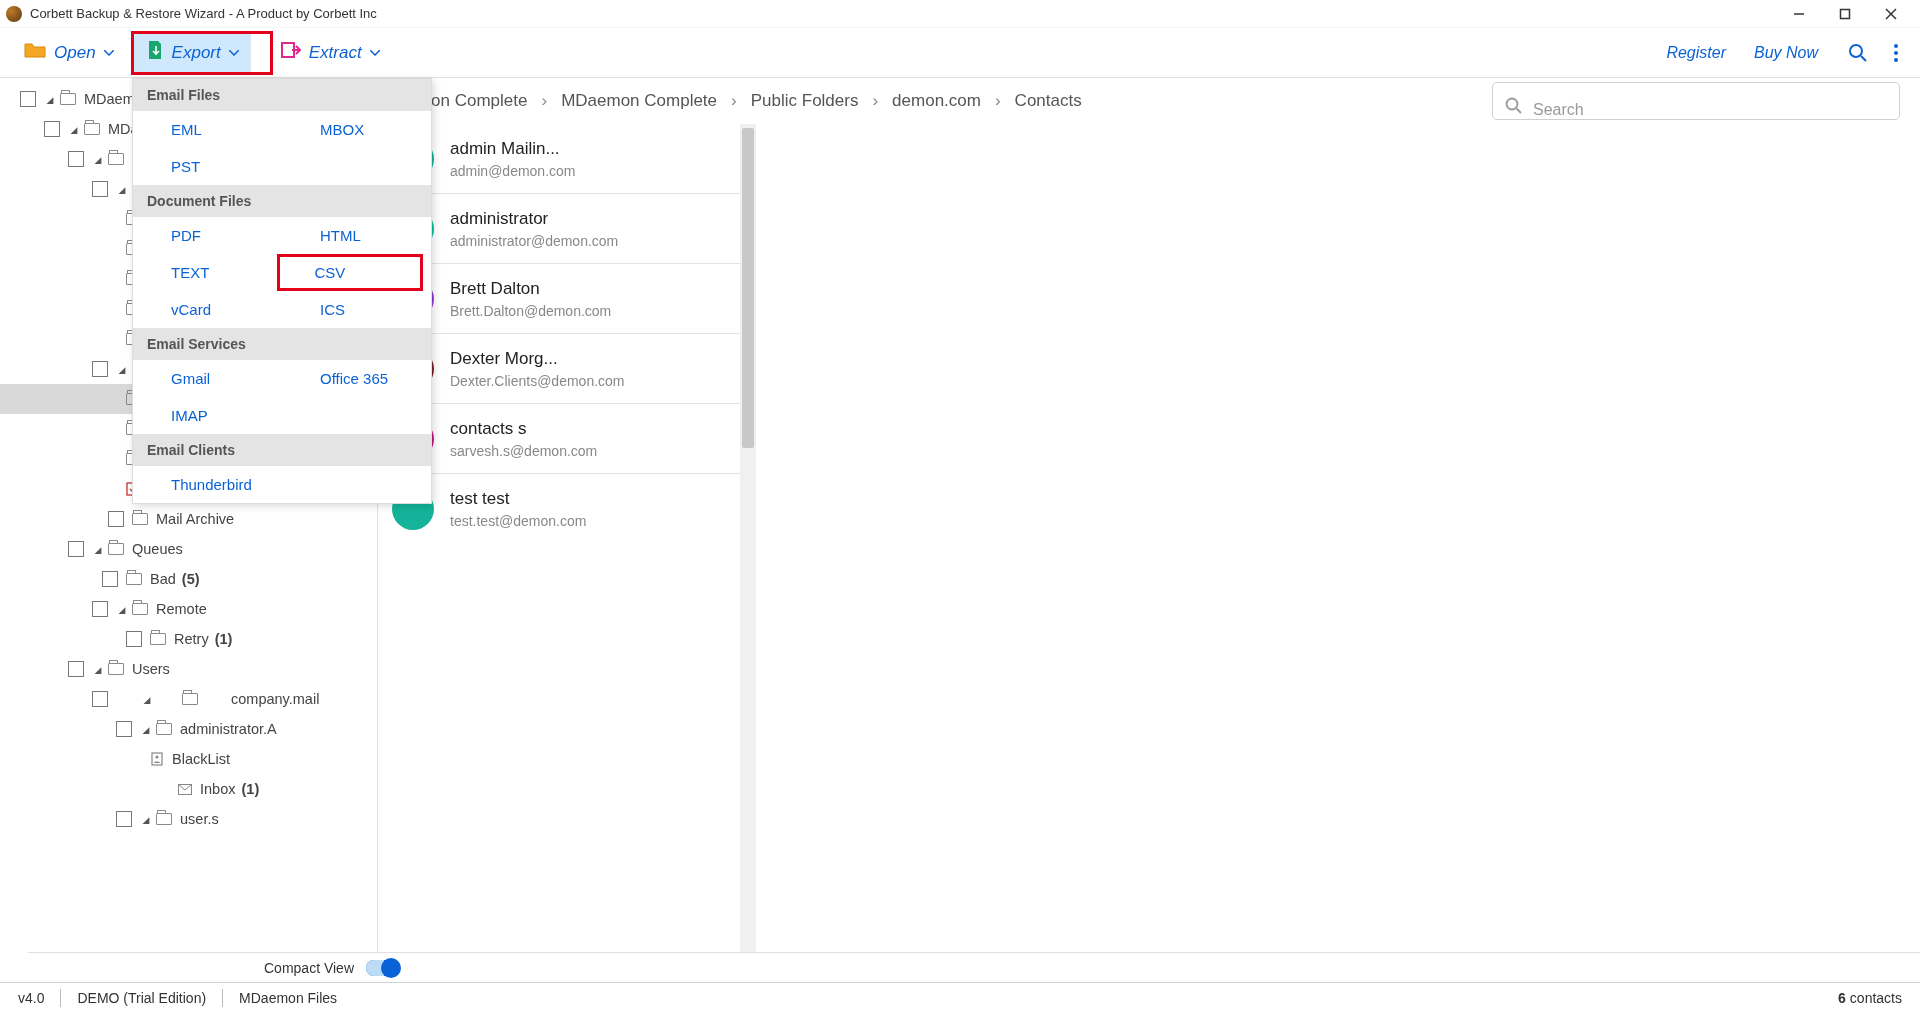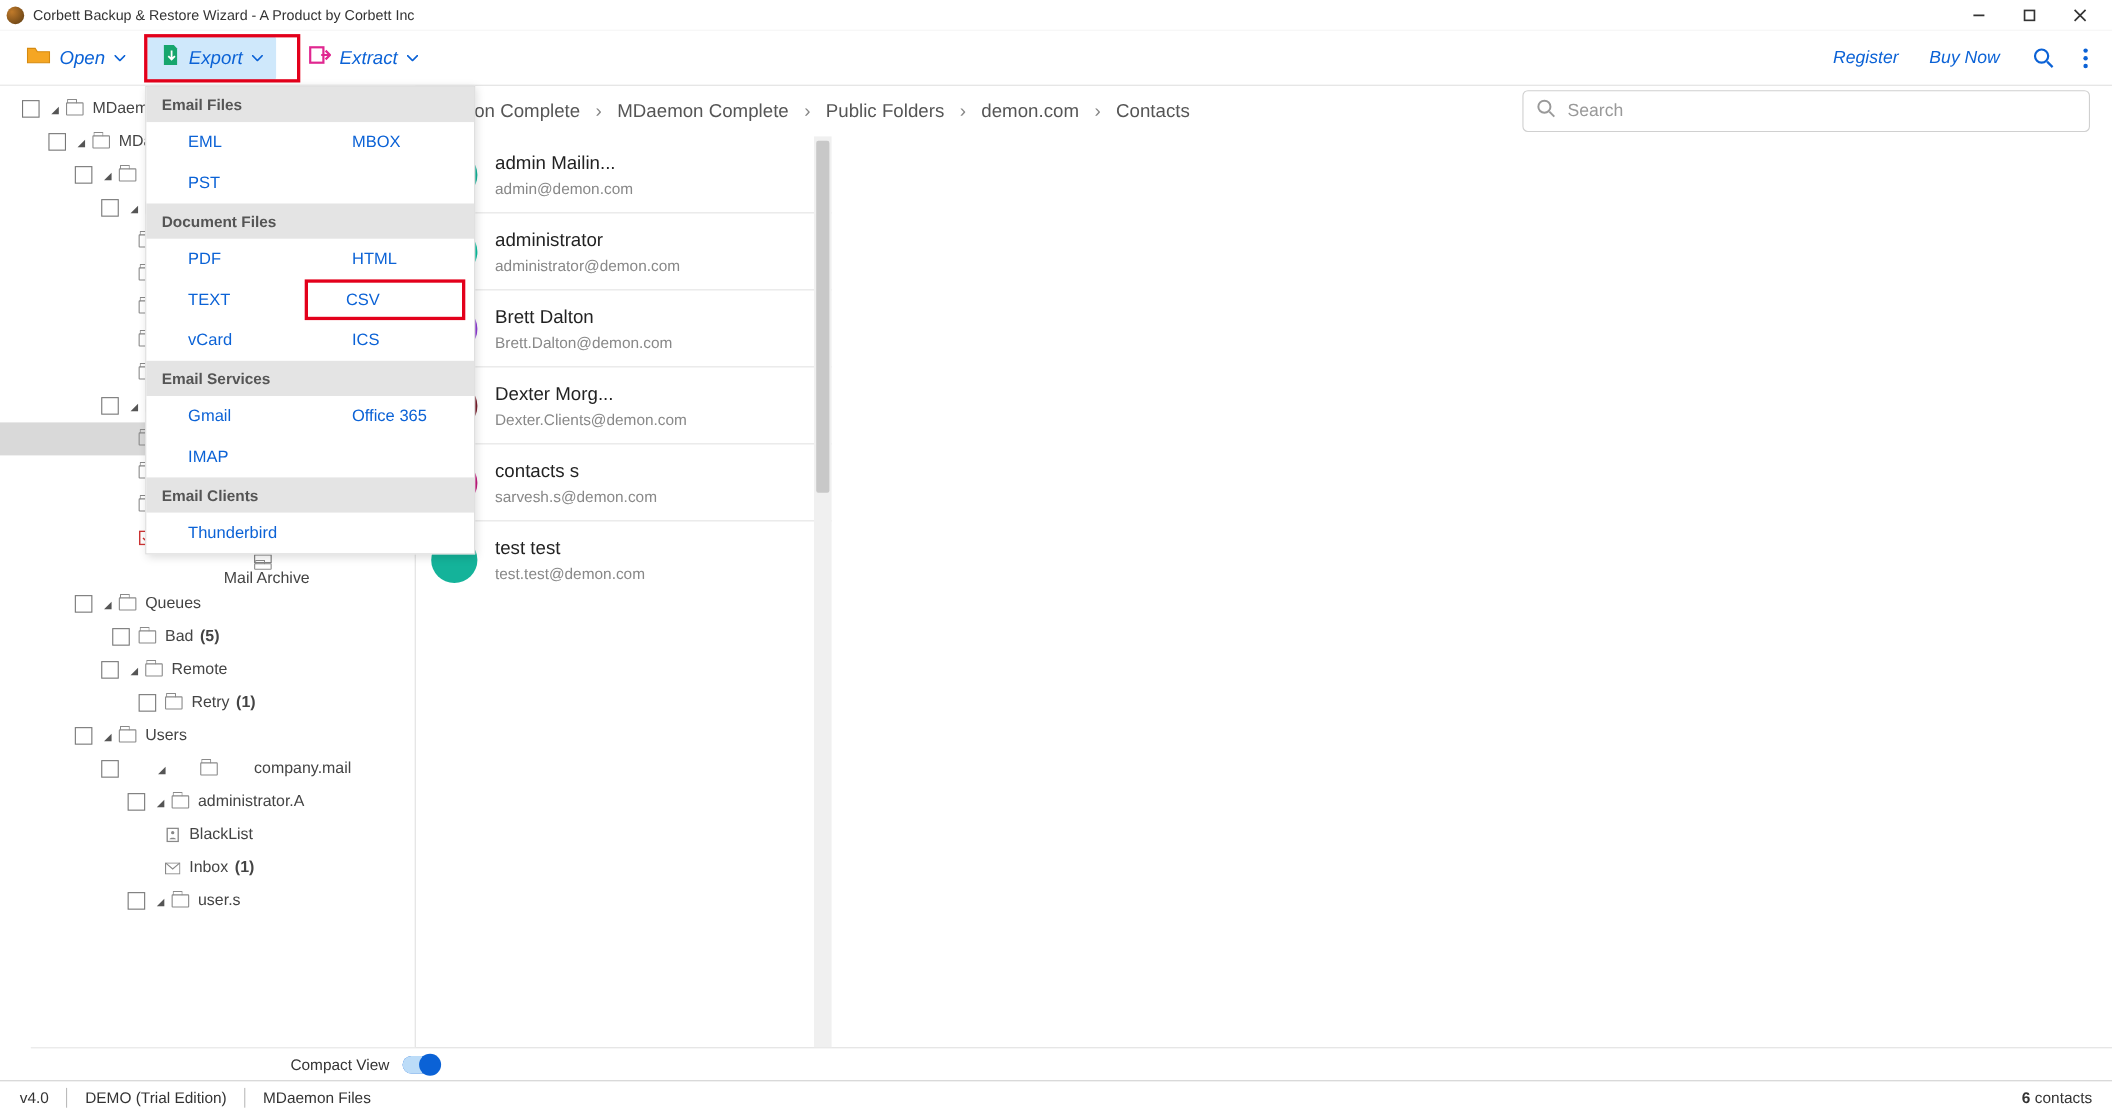--- a/index.html
+++ b/index.html
@@ -37,21 +37,21 @@
   .fico{width:16px;height:12px;border:1px solid #8a8a8a;border-radius:1px;margin-right:8px;position:relative;}
   .fico::before{content:"";position:absolute;top:-4px;left:0;width:7px;height:3px;border:1px solid #8a8a8a;border-bottom:none;border-radius:1px 1px 0 0;}
   .listico{width:14px;height:14px;margin-right:8px;display:inline-flex;align-items:center;justify-content:center;}
   .selected{background:#d9d9d9;}
   .count{margin-left:6px;font-weight:600;}
   
   .content{flex:1;display:flex;flex-direction:column;}
   .bc-row{height:46px;display:flex;align-items:center;padding:0 20px;}
   .bc{flex:1;display:flex;align-items:center;font-size:17px;color:#555;gap:14px;overflow:hidden;}
   .bc .sep{color:#888;}
-  .search-box{width:516px;height:38px;border:1px solid #d0d0d0;border-radius:5px;display:flex;align-items:center;padding:0 12px;color:#999;font-size:16px;}
+  .search-box{width:408px;height:38px;border:1px solid #d0d0d0;border-radius:5px;display:flex;align-items:flex-end;padding:0 12px;color:#999;font-size:16px;}
   .search-box .sico{margin-right:10px;color:#888;}
   .content-body{flex:1;display:flex;}
   .contact-list{width:378px;padding:0 0 0 0;}
   .contact{display:flex;align-items:center;height:70px;padding:8px 14px;border-bottom:1px solid #e3e3e3;}
   .contact:last-child{border-bottom:none;}
   .avatar{width:42px;height:42px;border-radius:50%;margin-right:16px;flex-shrink:0;}
   .c-name{font-size:17px;color:#222;margin-bottom:4px;}
   .c-mail{font-size:14px;color:#888;}
   .detail-pane{flex:1;}
   
@@ -223,21 +223,21 @@
         </div>
       <div class="node" style="padding-left:126px;">
         <span class="listico">
             <svg width="14" height="14">
               <rect x="1" y="1" width="12" height="12" fill="none" stroke="#c33" stroke-width="1.3"></rect>
               <path d="M4 7l2 2 4-4" fill="none" stroke="#c33" stroke-width="1.3"></path>
             </svg>
           </span>
         <span>Tasks</span>
       </div>
-      <div class="node chk" style="padding-left:108px;flex-direction:column;">
+      <div class="node chk" style="padding-left:108px;">
           <span class="fico"></span>
           <span>Mail Archive</span>
         </div>
       <div class="node chk" style="padding-left:68px;">
           <span class="arrow open"></span>
           <span class="fico"></span>
           <span>Queues</span>
         </div>
       <div class="node chk" style="padding-left:102px;">
           <span class="fico"></span>
@@ -272,21 +272,21 @@
       <div class="node" style="padding-left:150px;">
         <span class="listico">
             <svg width="14" height="14">
               <rect x="2" y="1" width="10" height="12" fill="none" stroke="#888" stroke-width="1.2"></rect>
               <circle cx="7" cy="5" r="1.5" fill="#888"></circle>
               <path d="M4 11c0-2 6-2 6 0" fill="#888"></path>
             </svg>
           </span>
         <span>BlackList</span>
       </div>
-      <div class="node" style="padding-left:150px;">
+      <div class="node" style="padding-left:150px;margin-left:28px;">
         <span class="listico">
             <svg width="14" height="11">
               <rect x="0.5" y="0.5" width="13" height="10" fill="none" stroke="#888"></rect>
               <path d="M0.5 0.5L7 6l6.5-5.5" fill="none" stroke="#888"></path>
             </svg>
           </span>
         <span>Inbox</span>
           <span class="count">(1)</span>
       </div>
       <div class="node chk" style="padding-left:116px;">

